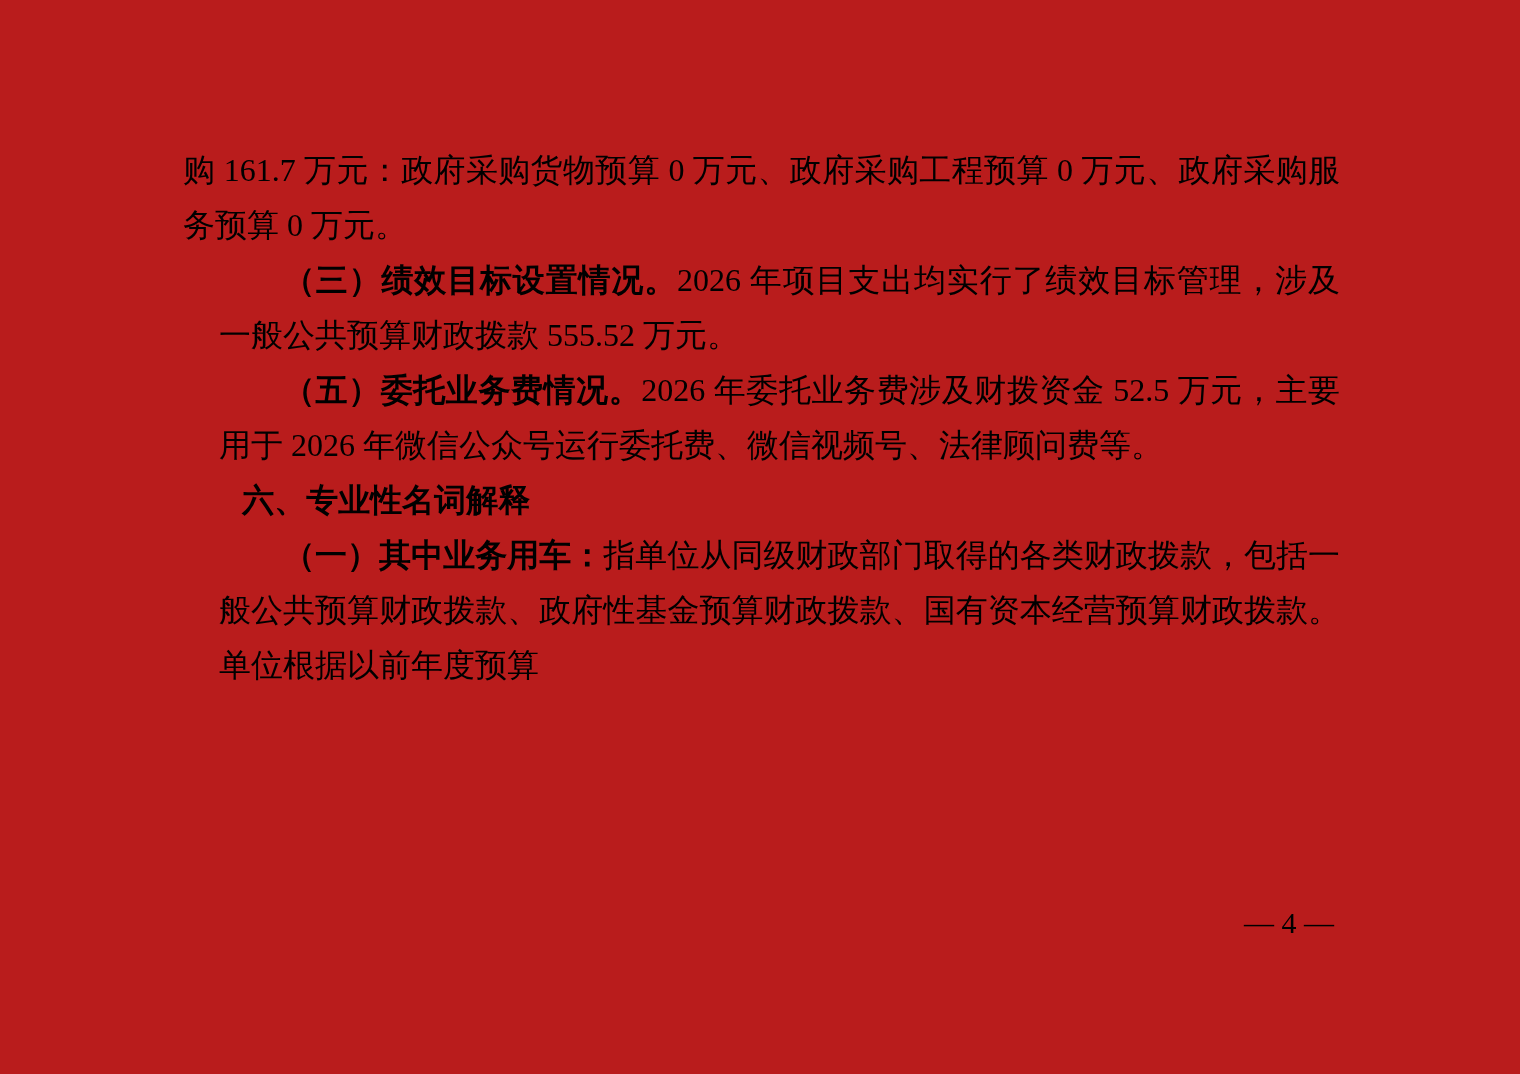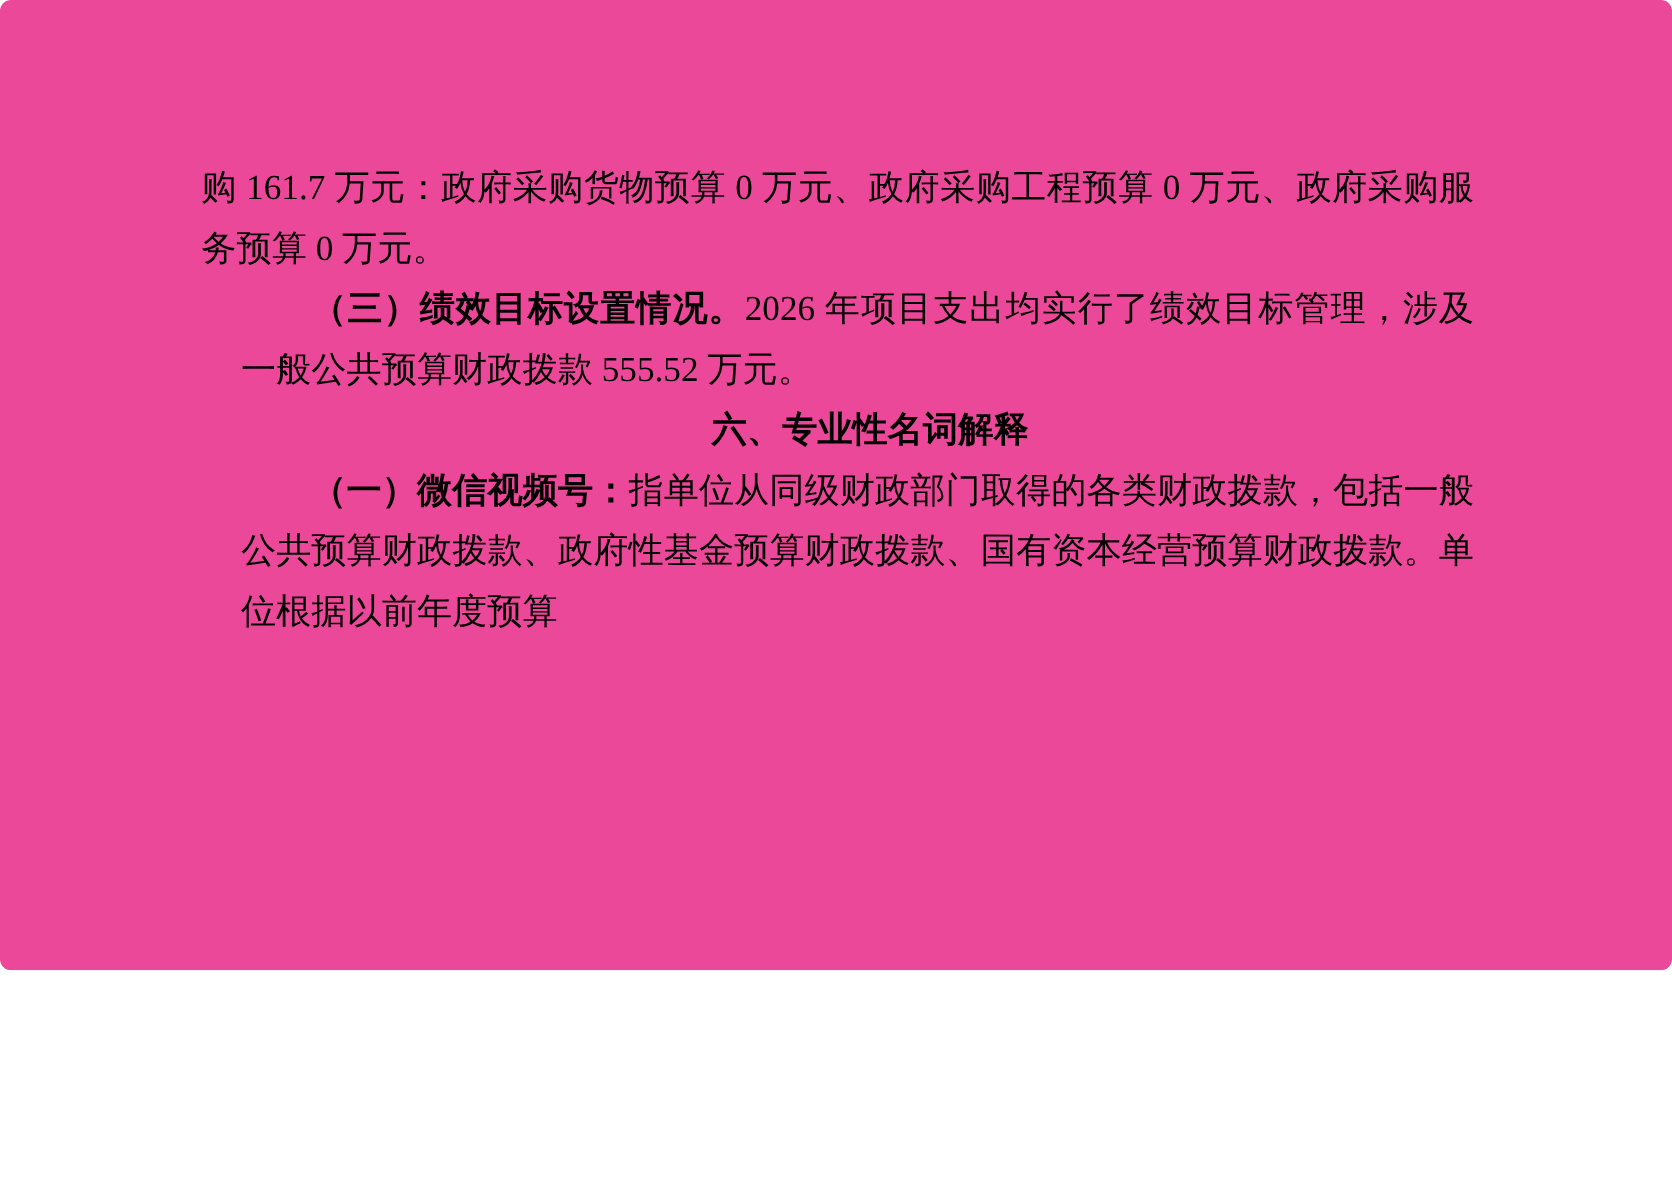--- a/index.html
+++ b/index.html
@@ -3,26 +3,25 @@
 <meta charset="utf-8">
 <style>
   html, body {
     margin: 0;
     padding: 0;
     background: #ffffff;
   }
   .page {
     position: relative;
     width: 1520px;
-    height: 882px;
-    background: #ec4899;
+    height: 1074px;
+    background: #b91c1c;
     color: #000000;
     font-family: "Liberation Serif", "DejaVu Serif", serif;
     overflow: hidden;
-    border-radius: 10px;
   }
   .content {
     position: absolute;
     left: 183px;
     top: 143px;
     width: 1157px;
     font-size: 32px;
     line-height: 55px;
     text-align: justify;
   }
@@ -38,21 +37,21 @@
     font-weight: bold;
   }
   h2.section-heading {
     margin: 0;
     padding: 0;
     font-family: "Liberation Sans", "DejaVu Sans", sans-serif;
     font-weight: bold;
     font-size: 32px;
     line-height: 55px;
     text-indent: 1.85em;
-    text-align: center;
+    text-align: left;
   }
   .footer {
     position: absolute;
     top: 903px;
     right: 186px;
     font-size: 30px;
     line-height: 40px;
     font-family: "Liberation Serif", "DejaVu Serif", serif;
     color: #000000;
   }
@@ -66,24 +65,27 @@
 
     <p class="para">
       <span>购 161.7 万元：政府采购货物预算 0 万元、政府采购工程预算 0 万元、政府采购服务预算 0 万元。</span>
     </p>
 
     <p class="para indent">
       <span class="lead">（三）绩效目标设置情况。</span><span>2026 年项目支出均实行了绩效目标管理，涉及一般公共预算财政拨款 555.52 万元。</span>
     </p>
 
 
+    <p class="para indent">
+      <span class="lead">（五）委托业务费情况。</span><span>2026 年委托业务费涉及财拨资金 52.5 万元，主要用于 2026 年微信公众号运行委托费、微信视频号、法律顾问费等。</span>
+    </p>
 
     <h2 class="section-heading">六、专业性名词解释</h2>
 
     <p class="para indent">
-      <span class="lead">（一）微信视频号：</span><span>指单位从同级财政部门取得的各类财政拨款，包括一般公共预算财政拨款、政府性基金预算财政拨款、国有资本经营预算财政拨款。单位根据以前年度预算</span>
+      <span class="lead">（一）其中业务用车：</span><span>指单位从同级财政部门取得的各类财政拨款，包括一般公共预算财政拨款、政府性基金预算财政拨款、国有资本经营预算财政拨款。单位根据以前年度预算</span>
     </p>
 
   </div>
 
   <div class="footer">— 4 —</div>
 
 </div>
 
 </body></html>

